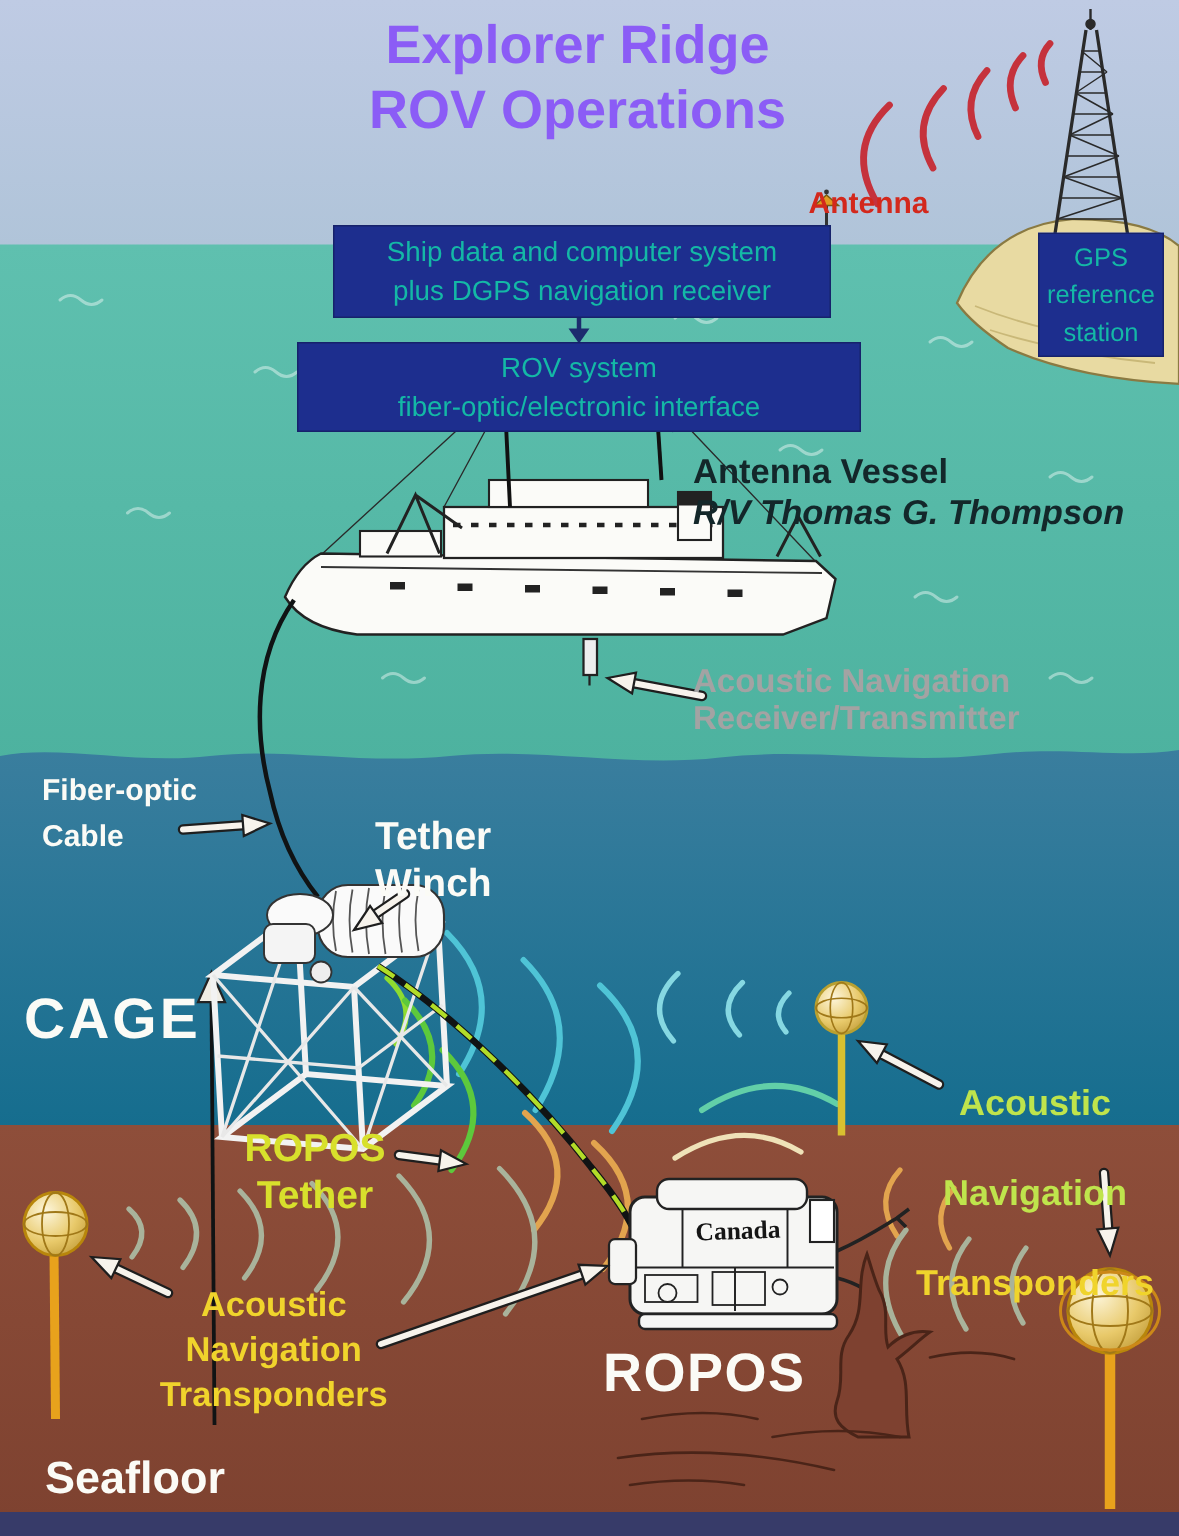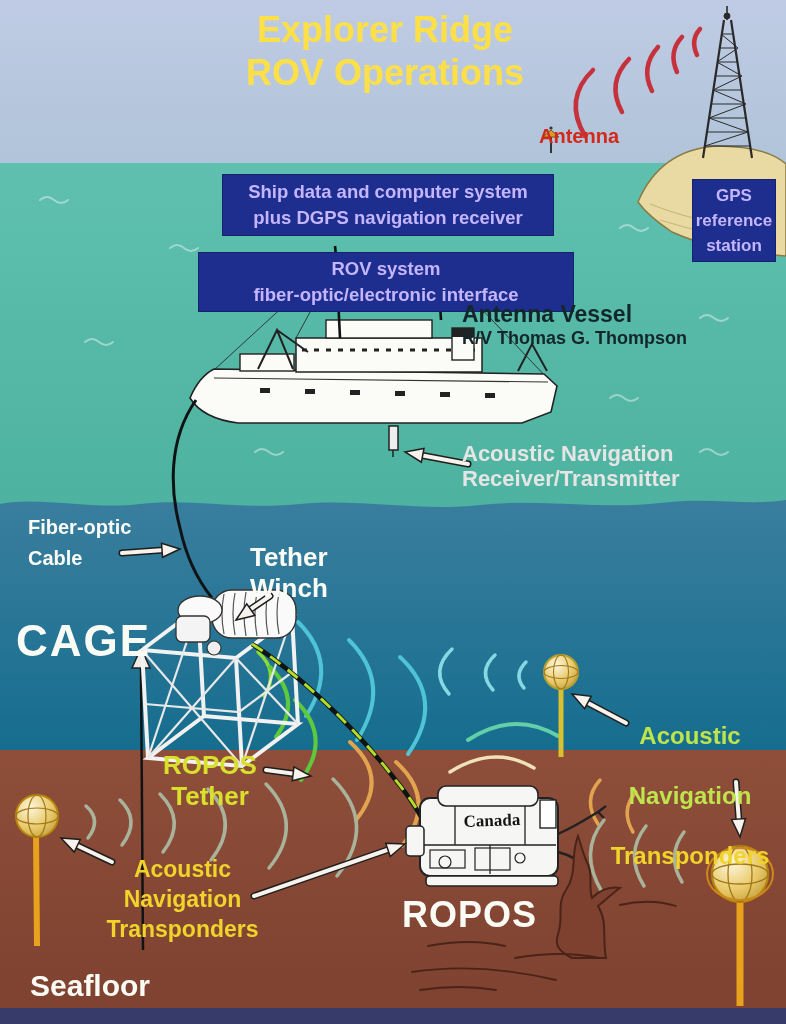--- a/index.html
+++ b/index.html
@@ -9,37 +9,36 @@
     -webkit-font-smoothing:antialiased;
   }
   #scene { position:absolute; left:0; top:0; }
   .label {
     position:absolute; font-family:"Liberation Sans", sans-serif;
     font-weight:bold; white-space:pre-line; line-height:1.18;
     pointer-events:none;
   }
   .white { color:#fbfbf6; }
   .blue-box {
-    position:absolute; background:#1d2e8e; color:#c4b5fd;
-    font-weight:bold; text-align:center; white-space:pre-line;
+    position:absolute; background:#1d2e8e; color:#14b8a6;
+    font-weight:normal; text-align:center; white-space:pre-line;
     display:flex; align-items:center; justify-content:center;
     box-shadow: 0 0 0 1px #16226b inset;
-    margin-top: 24px;
   }
-  #title        { left:200px; top:8px;  width:370px; font-size:36px; line-height:43px; color:#fde047; text-align:center; }
+  #title        { left:200px; top:8px;  width:370px; font-size:36px; line-height:43px; color:#8b5cf6; text-align:center; }
   #antenna-lbl  { left:539px; top:125px; font-size:20px; color:#d3281c; }
   #box-ship     { left:222px; top:150px; width:332px; height:62px; font-size:18.5px; line-height:26px; }
   #box-rov      { left:198px; top:228px; width:376px; height:60px; font-size:18.5px; line-height:26px; }
   #box-gps      { left:692px; top:155px; width:84px;  height:83px; font-size:17px;   line-height:25px; }
   #vessel-1     { left:462px; top:301px; font-size:23px; color:#13272a; white-space:nowrap; }
-  #vessel-2     { left:462px; top:328px; font-size:18px; color:#13272a; white-space:nowrap; }
-  #receiver-lbl { left:462px; top:441px; font-size:22px; line-height:25px; color:#e5e5e5; }
+  #vessel-2     { left:462px; top:328px; font-size:23px; color:#13272a; font-style:italic; white-space:nowrap; }
+  #receiver-lbl { left:462px; top:441px; font-size:22px; line-height:25px; color:#a3a3a3; }
   #fiber-lbl    { left:28px;  top:512px; font-size:20px; line-height:31px; }
   #winch-lbl    { left:250px; top:542px; font-size:26px; line-height:31px; }
-  #cage-lbl     { left:16px;  top:615px; font-size:44px; letter-spacing:2px; }
+  #cage-lbl     { left:16px;  top:658px; font-size:38px; letter-spacing:2px; }
   #trans-right  { left:595px; top:691px; width:190px; font-size:24px; line-height:30px; text-align:center; }
   #trans-right .yg { color:#bfe44c; }
   #trans-right .yy { color:#f0d42c; }
   #ropos-tether-lbl { left:150px; top:750px; width:120px; font-size:26px; line-height:31px; color:#d8e02c; text-align:center; }
   #trans-left   { left:95px; top:854px; width:175px; font-size:23px; line-height:30px; color:#f0d42c; text-align:center; }
   #ropos-lbl    { left:402px; top:894px; font-size:36px; letter-spacing:1px; }
   #canada-lbl   { left:449px; top:811px; width:86px; font-family:"Liberation Serif", serif; font-weight:bold; font-size:17px; color:#151515; text-align:center; transform:rotate(-2deg); }
   #seafloor-lbl { left:30px;  top:968px; font-size:30px; }
 </style>
 </head>

